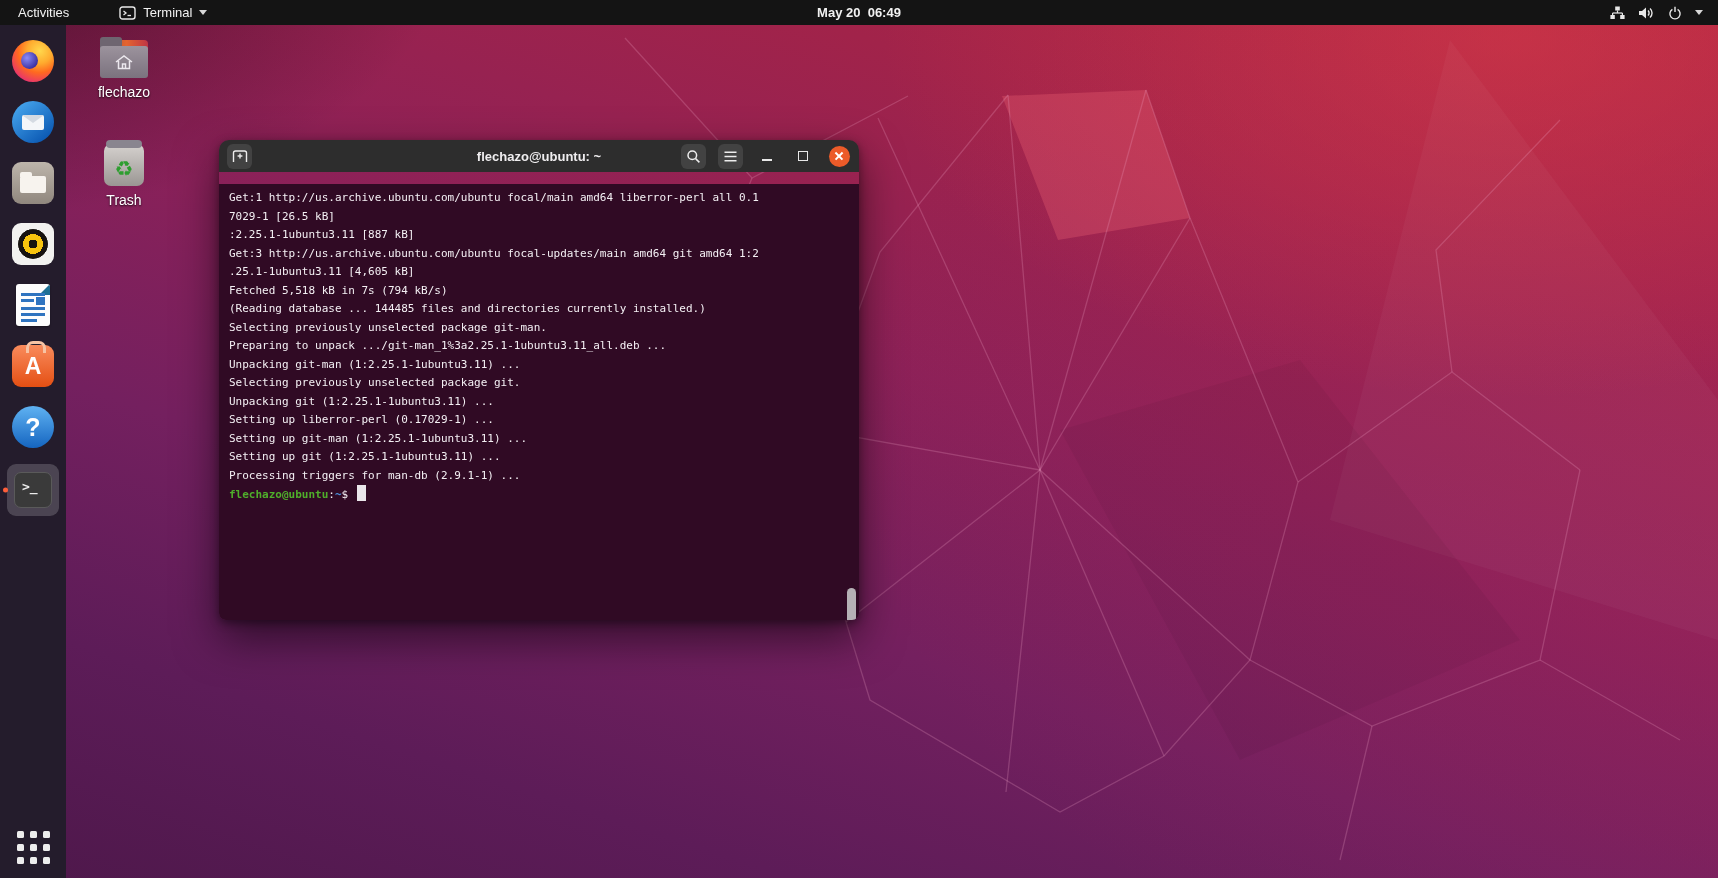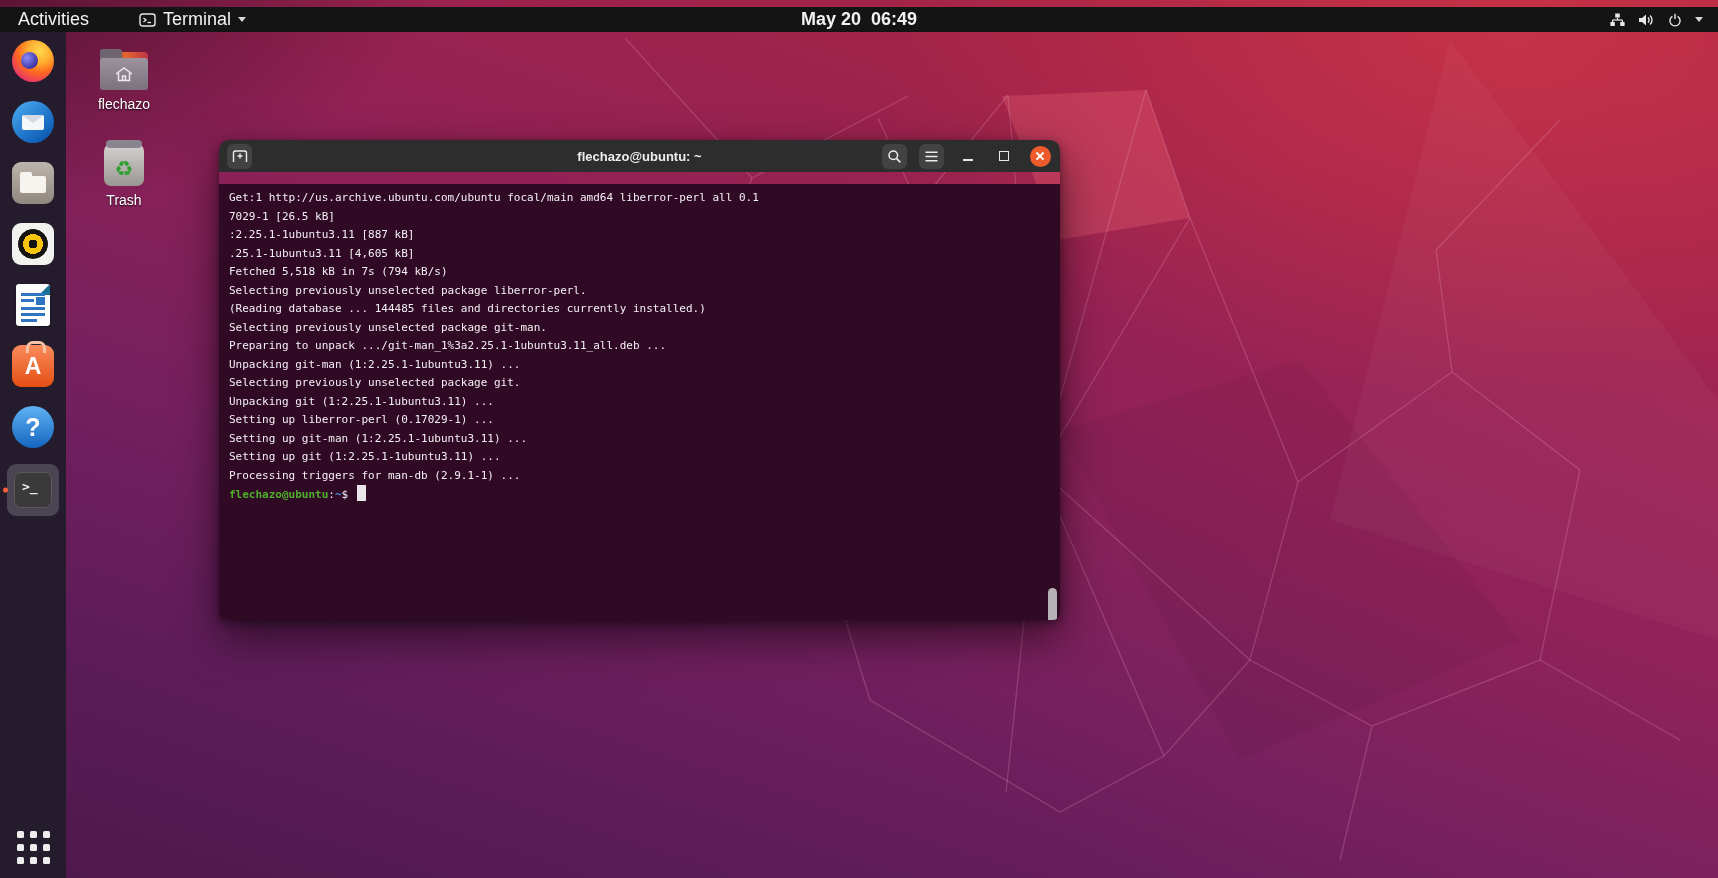--- a/index.html
+++ b/index.html
@@ -10,22 +10,22 @@
   .wallpaper { position:absolute; inset:0; z-index:0;
     background:
       radial-gradient(900px 520px at 88% 4%, rgba(224,62,72,0.50), rgba(224,62,72,0) 70%),
       radial-gradient(1500px 950px at 112% 48%, rgba(170,40,95,0.32), transparent 72%),
       radial-gradient(720px 380px at -4% -6%, rgba(18,2,10,0.55), transparent 72%),
       linear-gradient(198deg, #b02640 0%, #a1234a 22%, #8d2158 44%, #74205f 64%, #5d1c58 82%, #4e184b 100%);
   }
   .wallpaper svg { position:absolute; inset:0; }
 
   
-  .topbar { position:absolute; top:7px; left:0; right:0; height:25px; z-index:50;
-    background:var(--top-bar-bg,#141414); color:#f2f2f2; font-size:18px;
+  .topbar { position:absolute; top:0; left:0; right:0; height:25px; z-index:50;
+    background:var(--top-bar-bg,#141414); color:#f2f2f2; font-size:13px;
     display:flex; align-items:center; }
   .tb-left { display:flex; align-items:center; height:100%; }
   .activities { padding:0 18px; height:100%; display:flex; align-items:center; cursor:pointer; }
   .appmenu { display:flex; align-items:center; gap:7px; padding:0 10px; margin-left:22px; height:100%; cursor:pointer; }
   .caret { width:0; height:0; border-left:4px solid transparent; border-right:4px solid transparent; border-top:5px solid #d8d8d8; }
   .clock { position:absolute; left:50%; transform:translateX(-50%); font-weight:700; white-space:pre; }
   .tb-right { margin-left:auto; display:flex; align-items:center; gap:13px; padding-right:15px; height:100%; }
   .tb-right svg, .appmenu svg { display:block; }
 
   
@@ -73,36 +73,36 @@
   .ic-terminal { width:38px; height:36px; border-radius:7px; background:#3a3a3a; border:1px solid #5a5a5a;
     color:#ececec; font-family:"DejaVu Sans Mono",monospace; font-size:13px; font-weight:700;
     display:flex; align-items:flex-start; justify-content:flex-start; padding:6px 0 0 7px; }
 
   .app-grid { margin-top:auto; margin-bottom:14px; display:grid; grid-template-columns:repeat(3,7px); grid-template-rows:repeat(3,7px); gap:6px; cursor:pointer; }
   .app-grid span { background:#ededed; border-radius:1.5px; }
 
   
   .desk-icon { position:absolute; width:64px; text-align:center; z-index:10; cursor:pointer; }
   .desk-icon .lbl { margin-top:4px; color:#fff; font-size:14px; text-shadow:0 1px 2px rgba(0,0,0,.85); }
-  .di-flechazo { left:92px; top:48px; }
+  .di-flechazo { left:92px; top:36px; }
   .di-trash { left:92px; top:140px; }
   .folder-graphic { position:relative; width:52px; height:44px; margin:0 auto; }
   .folder-back { position:absolute; left:2px; top:4px; right:2px; height:14px; border-radius:4px;
     background:linear-gradient(90deg,#8a4a3c,#e4642f 55%,#c03545); }
   .folder-tab { position:absolute; left:2px; top:1px; width:22px; height:11px; border-radius:3px 3px 0 0; background:#6e6570; }
   .folder-front { position:absolute; left:2px; top:10px; right:2px; bottom:2px; border-radius:3px;
     background:linear-gradient(#9c939d,#7b727e); display:flex; align-items:center; justify-content:center; }
   .trash-graphic { position:relative; width:44px; height:48px; margin:0 auto; }
   .trash-body { position:absolute; left:2px; right:2px; top:4px; bottom:2px; border-radius:7px;
     background:linear-gradient(#d6d2cf,#9a9693); display:flex; align-items:center; justify-content:center; }
   .trash-lid { position:absolute; left:4px; right:4px; top:0; height:8px; border-radius:4px; background:#89858f; }
   .recycle { color:#2e9e30; font-size:21px; line-height:1; margin-top:6px; }
 
   
-  .terminal-window { position:absolute; left:219px; top:140px; width:841px; height:480px; z-index:30;
+  .terminal-window { position:absolute; left:219px; top:140px; width:640px; height:480px; z-index:30;
     border-radius:10px 10px 7px 7px; overflow:hidden;
     box-shadow:0 18px 44px rgba(0,0,0,0.55), 0 3px 10px rgba(0,0,0,0.4); }
   .titlebar { height:32px; background:var(--titlebar-bg,#2d2d2d); display:flex; align-items:center; position:relative; padding:0 8px; }
   .tb-btn { width:25px; height:25px; border-radius:6px; display:flex; align-items:center; justify-content:center; cursor:pointer; }
   .tb-btn.boxed { background:#424242; }
   .win-title { position:absolute; left:50%; transform:translateX(-50%); color:#efedef; font-size:13px; font-weight:700; white-space:pre; }
   .tb-controls { margin-left:auto; display:flex; align-items:center; gap:12px; }
   .ctl { width:24px; height:24px; display:flex; align-items:center; justify-content:center; cursor:pointer; }
   .min-bar { width:10px; height:2px; background:#e8e8e8; margin-top:8px; }
   .max-box { width:10px; height:10px; border:1.5px solid #e8e8e8; }
@@ -306,23 +306,23 @@
         </div>
     </div>
   </div>
 
   <div class="term-body">
     <div>
 
     <div class="tline">Get:1 http://us.archive.ubuntu.com/ubuntu focal/main amd64 liberror-perl all 0.1</div>
         <div class="tline">7029-1 [26.5 kB]</div>
         <div class="tline">:2.25.1-1ubuntu3.11 [887 kB]</div>
+        <div class="tline">Get:3 http://us.archive.ubuntu.com/ubuntu focal-updates/main amd64 git amd64 1:2</div>
         <div class="tline">.25.1-1ubuntu3.11 [4,605 kB]</div>
         <div class="tline">Fetched 5,518 kB in 7s (794 kB/s)</div>
-        <div class="tline">Selecting previously unselected package liberror-perl.</div>
         <div class="tline">(Reading database ... 144485 files and directories currently installed.)</div>
         <div class="tline">Selecting previously unselected package git-man.</div>
         <div class="tline">Preparing to unpack .../git-man_1%3a2.25.1-1ubuntu3.11_all.deb ...</div>
         <div class="tline">Unpacking git-man (1:2.25.1-1ubuntu3.11) ...</div>
         <div class="tline">Selecting previously unselected package git.</div>
         <div class="tline">Unpacking git (1:2.25.1-1ubuntu3.11) ...</div>
         <div class="tline">Setting up liberror-perl (0.17029-1) ...</div>
         <div class="tline">Setting up git-man (1:2.25.1-1ubuntu3.11) ...</div>
         <div class="tline">Setting up git (1:2.25.1-1ubuntu3.11) ...</div>
         <div class="tline">Processing triggers for man-db (2.9.1-1) ...</div>

